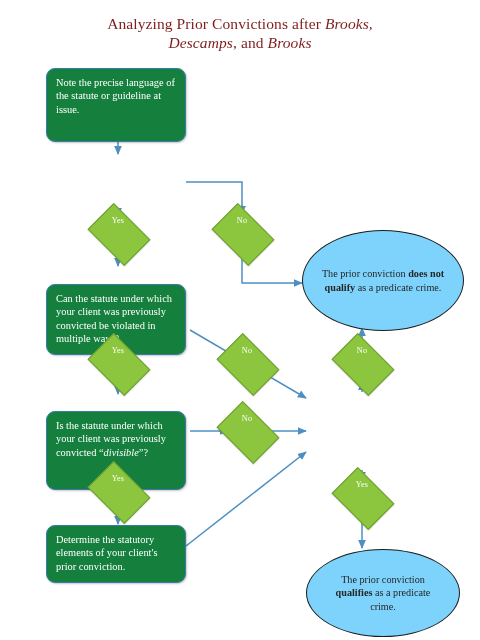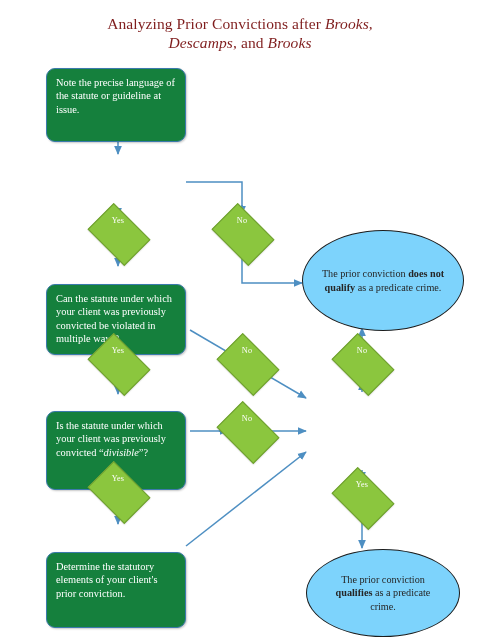--- a/index.html
+++ b/index.html
@@ -211,21 +211,21 @@
   <div class="diamond" style="left:93px; top:474px; width:50px; height:35px;">
     <div class="shape"></div>
     <span class="lbl">Yes</span>
   </div>
 
   <div class="diamond" style="left:337px; top:480px; width:50px; height:35px;">
     <div class="shape"></div>
     <span class="lbl">Yes</span>
   </div>
 
-  <div class="node proc" style="left:46px; top:552px; width:140px; height:76px;">
+  <div class="node proc" style="left:46px; top:525px; width:140px; height:58px;">
     <span>Determine the statutory elements of your client's prior conviction.</span>
   </div>
 
   <div class="ellipse" style="left:302px; top:230px; width:160px; height:99px;">
     <div class="inner"><span>The prior conviction </span><span class="bold">does not qualify</span><span> as a predicate crime.</span></div>
   </div>
 
   <div class="ellipse" style="left:306px; top:549px; width:152px; height:86px;text-align:center;">
     <div class="inner"><span>The prior conviction </span><span class="bold">qualifies</span><span> as a predicate crime.</span></div>
   </div>

